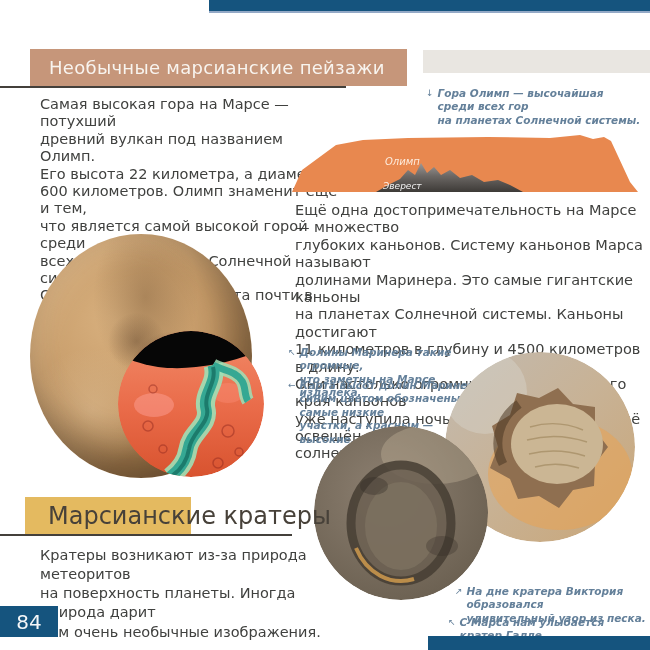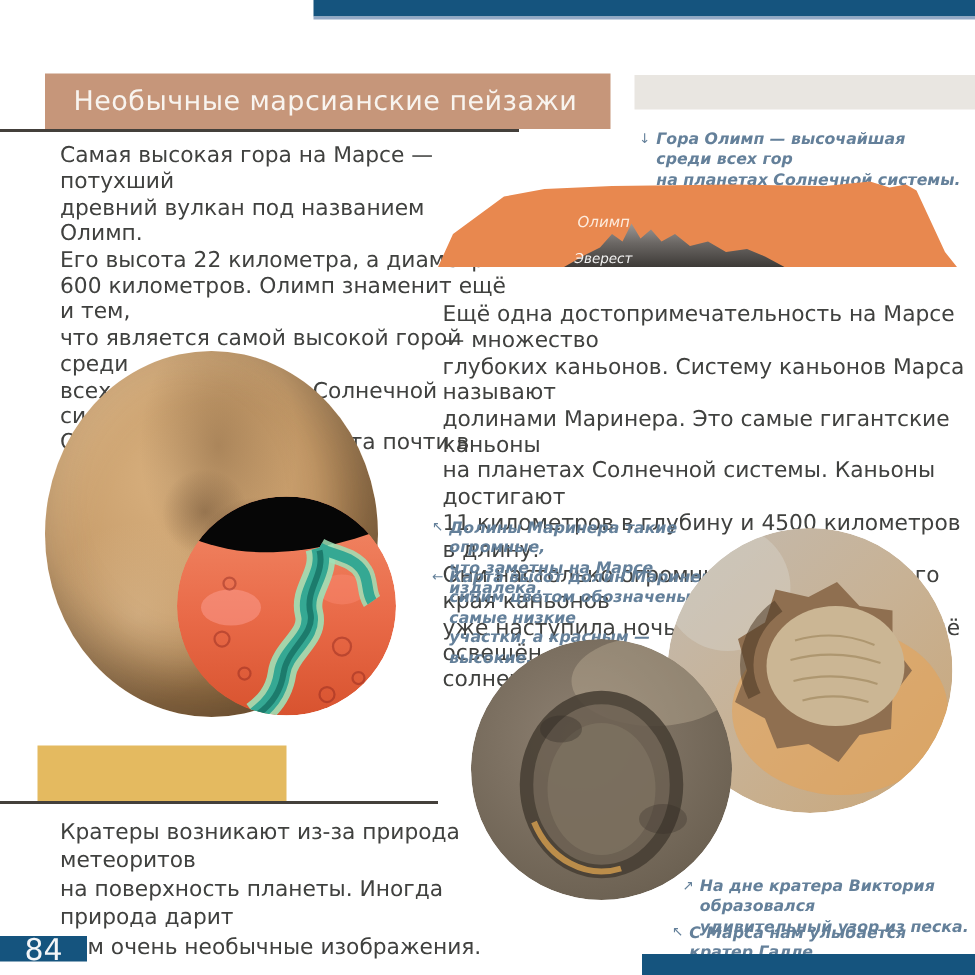--- a/index.html
+++ b/index.html
@@ -74,21 +74,21 @@
 всех гор на планетах Солнечной системы.
 Он выше земного Эвереста почти в три
 раза.</div>
 
   <div class="abs caption" style="left:426px;top:87px;width:215px;">
     <span class="arr">↓</span>
     <span class="txt">Гора Олимп — высочайшая среди всех гор
 на планетах Солнечной системы.</span>
   </div>
 
-  <div class="abs" style="left:288px;top:118px;width:355px;height:62px;text-align:center;">
+  <div class="abs" style="left:288px;top:132px;width:355px;height:62px;text-align:center;">
     <svg width="355" height="62" viewBox="0 0 355 62">
       <defs>
         <linearGradient id="evgrad" x1="0" y1="0" x2="0" y2="1">
           <stop offset="0" stop-color="#9c9896"></stop>
           <stop offset="0.45" stop-color="#6b6764"></stop>
           <stop offset="1" stop-color="#3d3a37"></stop>
         </linearGradient>
       </defs>
       <polygon points="4,60 14,38 48,13 75,8 120,6 200,5 262,6 292,3 305,7 316,5 323,9 342,50 350,60" fill="#e8884f"></polygon>
       <polygon points="88,60 102,52 112,47 120,38 127,43 133,31 139,41 146,35 153,43 162,38 172,46 184,43 196,50 210,48 222,53 235,60" fill="url(#evgrad)"></polygon>
@@ -201,33 +201,34 @@
         <ellipse cx="87" cy="97" rx="50" ry="58" fill="#6b6052" stroke="#463e33" stroke-width="9" opacity=".85"></ellipse>
         <ellipse cx="87" cy="100" rx="36" ry="44" fill="#7d7260" opacity=".8"></ellipse>
         <path d="M42,122 A50,58 0 0 0 100,153" stroke="#cf9a4e" stroke-width="4" fill="none" opacity=".85"></path>
         <ellipse cx="60" cy="60" rx="14" ry="9" fill="rgba(50,44,36,.35)"></ellipse>
         <ellipse cx="128" cy="120" rx="16" ry="10" fill="rgba(50,44,36,.3)"></ellipse>
       </g>
     </svg>
   </div>
 
   <div class="abs h2-block" style="left:25px;top:497px;width:166px;height:38px;"></div>
+  <div class="abs h2-text" style="left:48px;top:502px;">Марсианские кратеры</div>
   <div class="abs rule" style="left:0;top:534px;width:292px;"></div>
 
   <div class="abs body-text" style="left:40px;top:546px;width:320px;line-height:1.32;">Кратеры возникают из-за природа метеоритов
 на поверхность планеты. Иногда природа дарит
 нам очень необычные изображения.</div>
 
   <div class="abs caption" style="left:455px;top:585px;width:195px;">
     <span class="arr">↗</span>
     <span class="txt">На дне кратера Виктория образовался
 удивительный узор из песка.</span>
   </div>
   <div class="abs caption" style="left:448px;top:616px;width:200px;">
     <span class="arr">↖</span>
     <span class="txt">С Марса нам улыбается кратер Галле.</span>
   </div>
 
-  <div class="abs pagenum" style="left:0;top:624px;width:58px;height:17px;">84</div>
+  <div class="abs pagenum" style="left:0;top:606px;width:58px;height:31px;">84</div>
 
   <div class="abs bar" style="left:428px;top:636px;width:222px;height:14px;"></div>
 
 </div>
 
 </body></html>

